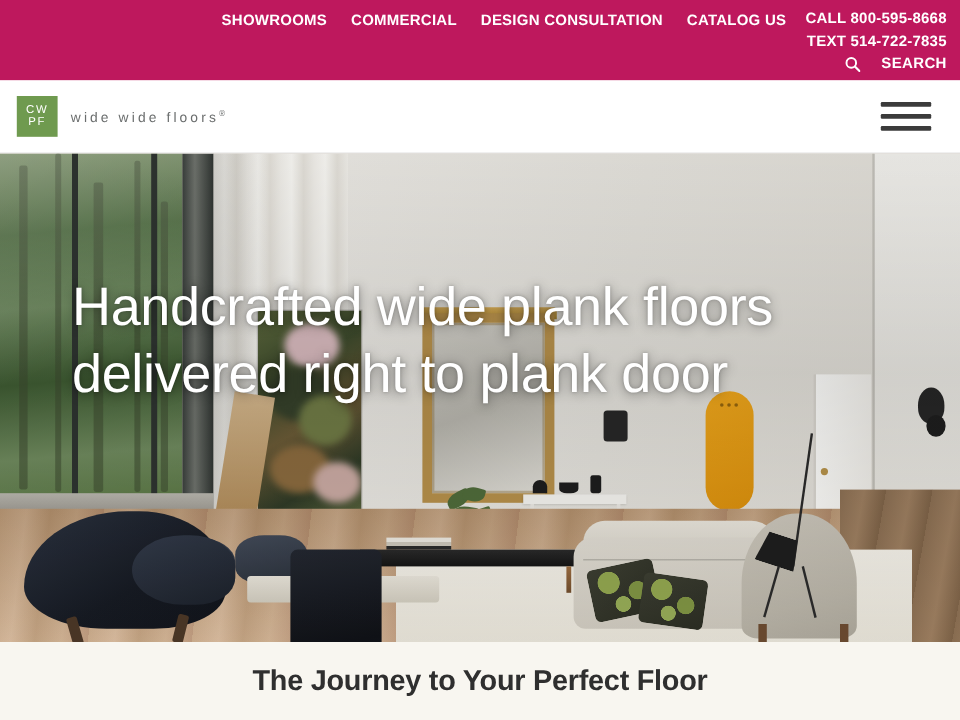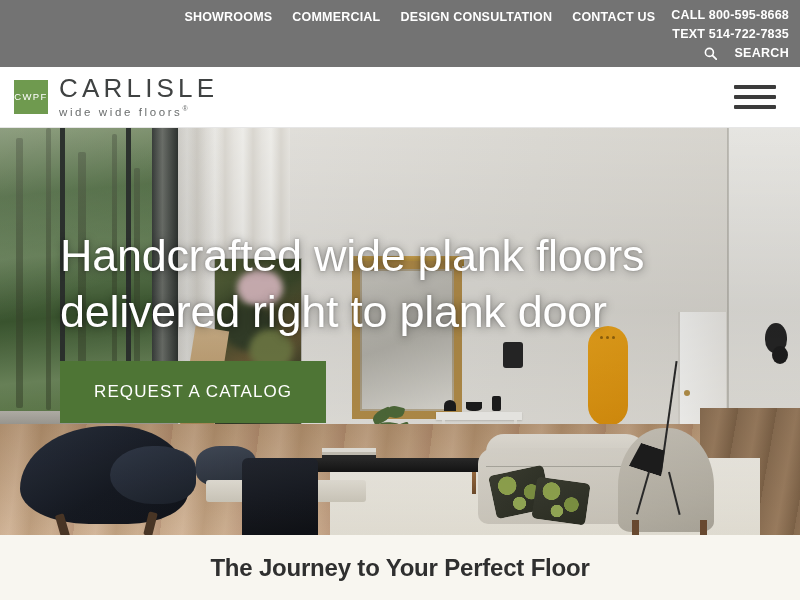--- a/index.html
+++ b/index.html
@@ -8,21 +8,21 @@
   body {
     font-family:"Liberation Sans", sans-serif;
     background:#ffffff;
     -webkit-font-smoothing:antialiased;
   }
 
   
   .topbar{
     position:relative;
     width:800px; height:67px;
-    background:#737373;
+    background:#be185d;
     color:#ffffff;
   }
   .topbar-row1{
     position:absolute; top:6px; left:0; width:800px;
     display:flex; justify-content:flex-end; align-items:flex-start;
     padding-right:11px;
   }
   .topnav{
     display:flex; align-items:center; gap:20px;
     margin-right:16px;
@@ -59,21 +59,21 @@
   }
   .logo{
     display:flex; align-items:center;
     margin-left:14px; cursor:pointer;
     text-decoration:none;
   }
   .logo-mark{
     width:34px; height:34px;
     background:#6f9a4f;
     color:#ffffff;
-    display:flex; flex-direction:row;
+    display:flex; flex-direction:column;
     align-items:center; justify-content:center;
     font-size:9.5px; font-weight:normal;
     letter-spacing:1.4px; line-height:10.5px;
     flex:0 0 auto;
   }
   .logo-text{ margin-left:11px; }
   .logo-name{
     font-size:26px; color:#3f4242;
     letter-spacing:4.2px; line-height:26px;
     font-weight:300;
@@ -407,21 +407,21 @@
 </head>
 <body>
 
 <div class="topbar">
   <div class="topbar-row1">
 
     <nav class="topnav">
       <a href="#">SHOWROOMS</a>
       <a href="#">COMMERCIAL</a>
       <a href="#">DESIGN CONSULTATION</a>
-      <a href="#">CONTACT US</a>
+      <a href="#">CATALOG US</a>
     </nav>
 
     <div class="contact-col">
       <a href="#">CALL 800-595-8668</a>
       <a href="#">TEXT 514-722-7835</a>
 
       <div class="search-row">
         <svg class="mag" width="13" height="13" viewBox="0 0 13 13">
           <circle cx="5.4" cy="5.4" r="4.0" fill="none" stroke="#ffffff" stroke-width="1.6"></circle>
           <line x1="8.4" y1="8.4" x2="12.2" y2="12.2" stroke="#ffffff" stroke-width="1.8" stroke-linecap="round"></line>
@@ -434,21 +434,20 @@
 </div>
 
 <div class="navbar">
 
   <a href="#" class="logo">
     <div class="logo-mark">
       <span>CW</span>
       <span>PF</span>
     </div>
     <div class="logo-text">
-      <div class="logo-name">CARLISLE</div>
       <div class="logo-tag"><span>wide wide floors</span><sup>®</sup></div>
     </div>
   </a>
 
   <div class="hamburger">
     <i></i>
     <i></i>
     <i></i>
   </div>
 </div>
@@ -551,20 +550,19 @@
     <div class="lamp-leg" style="left:668px;top:344px;height:44px;transform:rotate(-14deg);"></div>
 
     <div class="hero-shade"></div>
   </div>
 
   <div class="hero-copy">
     <div class="hero-h1">
       <div>Handcrafted wide plank floors</div>
       <div>delivered right to plank door</div>
     </div>
-    <a href="#" class="cta">REQUEST A CATALOG</a>
   </div>
 
 </div>
 
 <div class="section">
   <h2>The Journey to Your Perfect Floor</h2>
 </div>
 
 </body></html>

